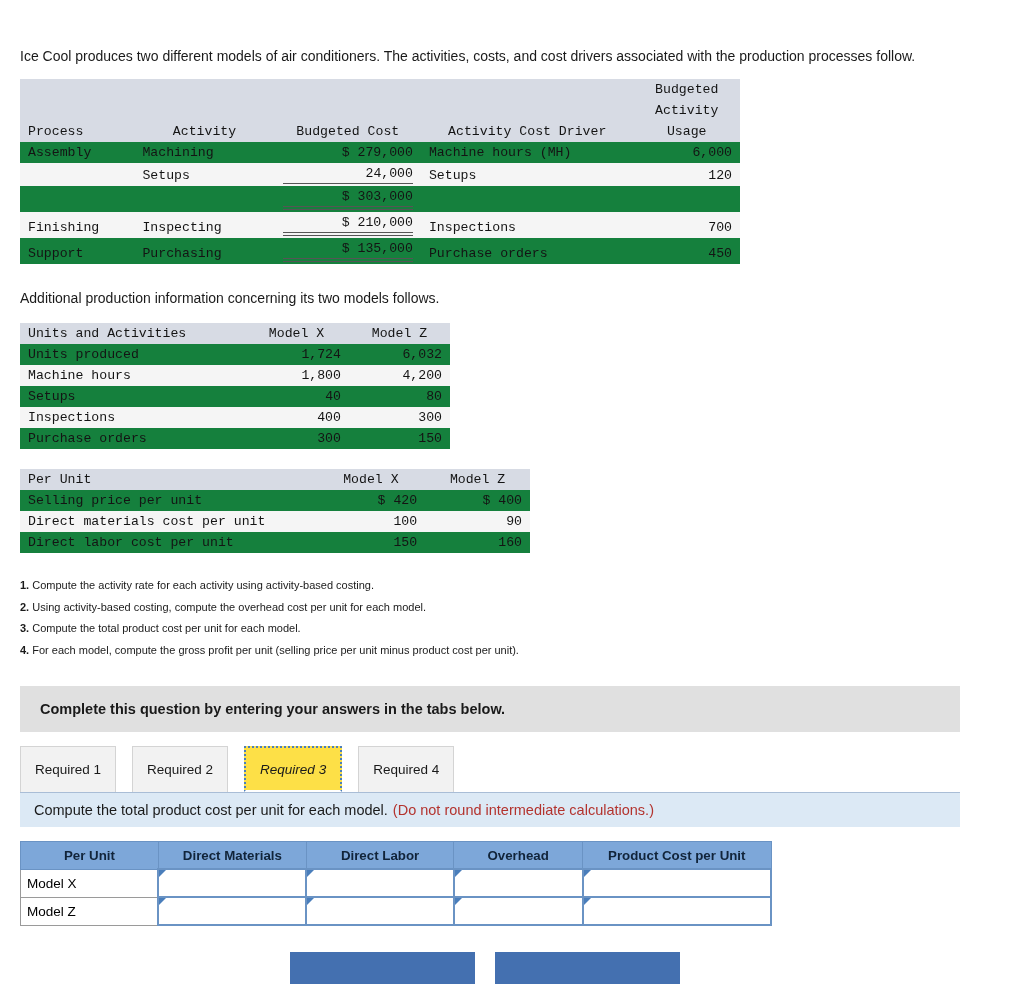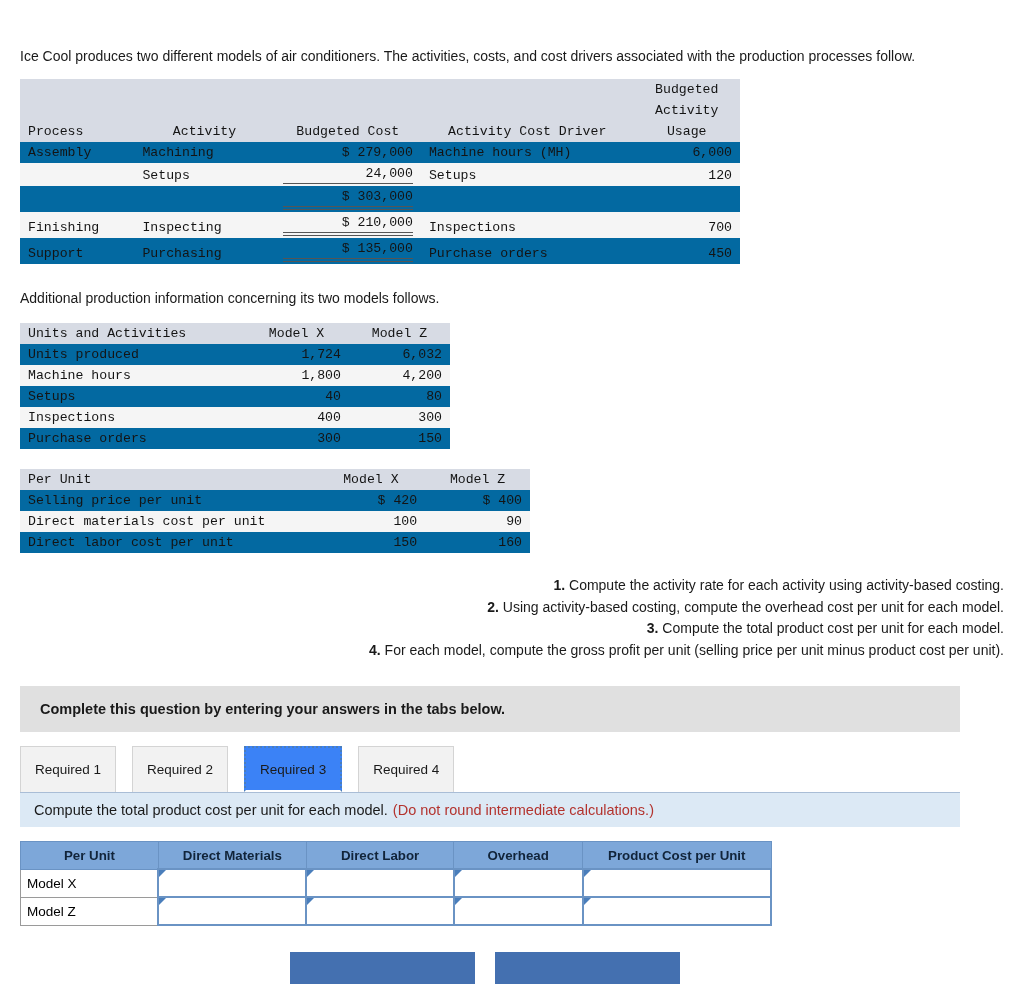--- a/index.html
+++ b/index.html
@@ -40,21 +40,21 @@
     padding: 2px 8px 2px 8px;
     white-space: pre;
     font-weight: normal;
     vertical-align: bottom;
     line-height: 17px;
   }
   .mono-table thead td, .mono-table thead th {
     background: #d7dbe4;
   }
   .mono-table tbody tr.alt td { background: #f5f5f5; }
-  .mono-table tbody tr td { background: #0369a1; }
+  .mono-table tbody tr td { background: #15803d; }
   .num { text-align: right; }
   .lbl { text-align: left; }
   .ctr { text-align: center; }
   .cellline {
     display: block;
     border-top: 1px solid #555;
     height: 0;
     margin-top: 1px;
   }
   .cellline-dbl {
@@ -78,24 +78,23 @@
   .tbl2 td.c2 { width: 95px; }
 
   .tbl3 { width: 510px; margin-top: 20px; }
   .tbl3 td.c0 { width: 295px; }
   .tbl3 td.c1 { width: 105px; }
   .tbl3 td.c2 { width: 100px; }
 
   
   .req-list {
     margin-top: 22px;
-    font-size: 14px;
+    font-size: 11px;
     line-height: 20.5px;
     color: #1a1a1a;
-    text-align: right;
   }
   .req-list .req-item { margin-bottom: 1px; }
   .req-list .req-num { font-weight: bold; }
 
   
   .banner {
     margin-top: 26px;
     width: 940px;
     height: 46px;
     background: #e0e0e0;
@@ -128,26 +127,27 @@
     align-items: center;
     justify-content: center;
     font-size: 13.5px;
     color: #1a1a1a;
     background: #f2f2f2;
     border: 1px solid #d4d4d4;
     border-bottom: none;
     margin-right: 16px;
   }
   .tab.active {
-    background: #3b82f6;
+    background: #fde047;
     border: 2px dotted #4a7ebb;
     border-bottom: 2px solid #ffffff;
     position: relative;
     z-index: 3;
     font-weight: normal;
+    font-style: italic;
   }
 
   
   .subbar {
     width: 940px;
     height: 34px;
     background: #dce9f5;
     display: flex;
     align-items: center;
     padding-left: 14px;

